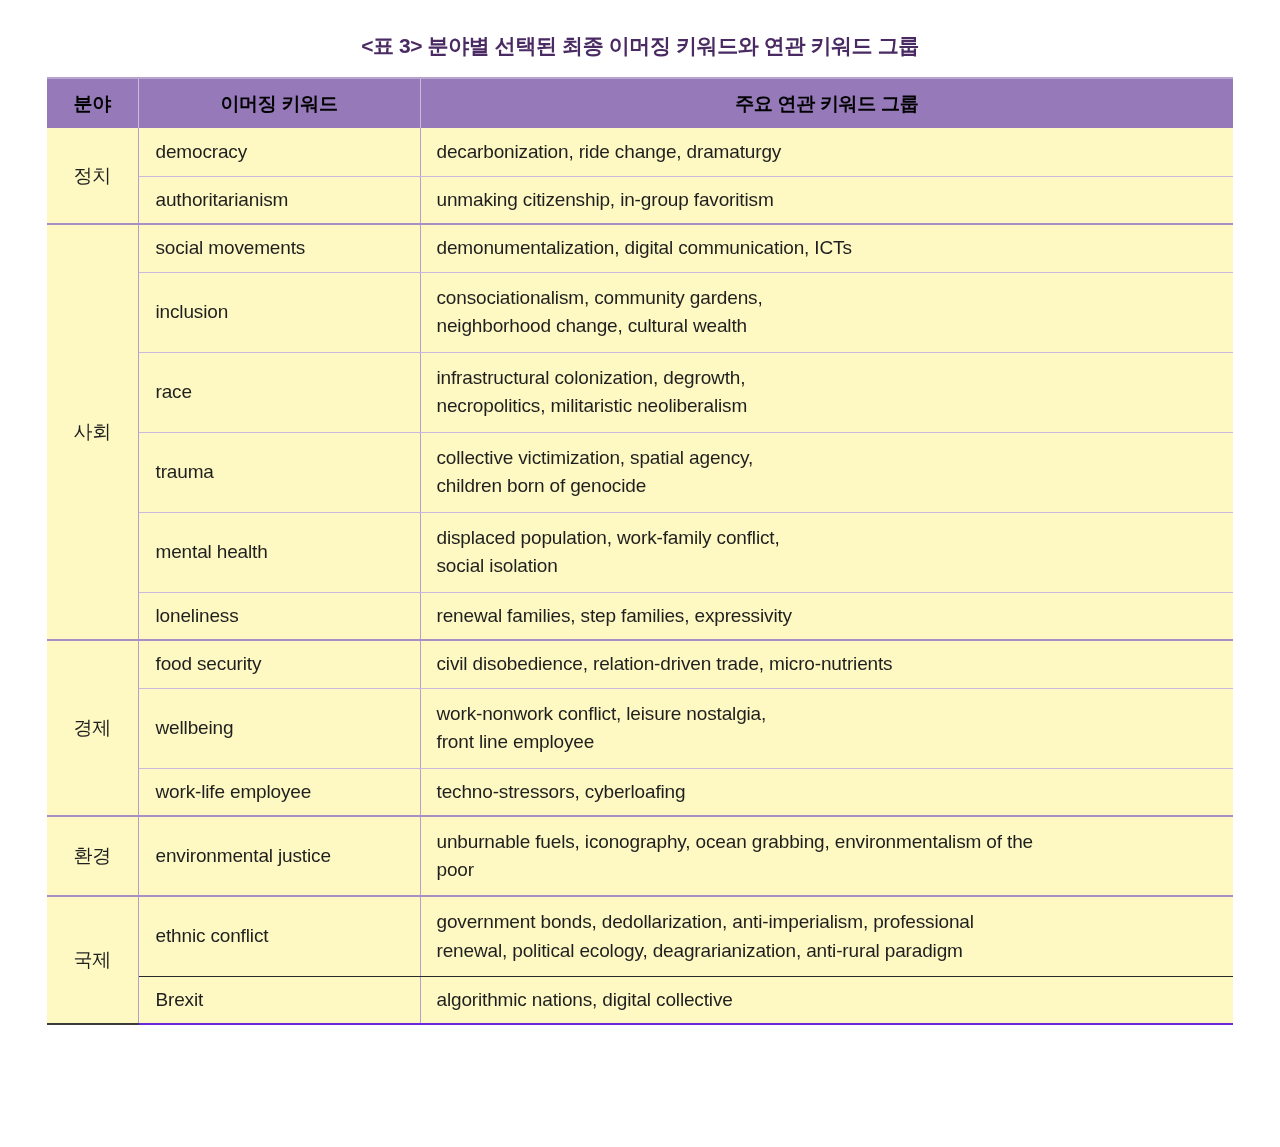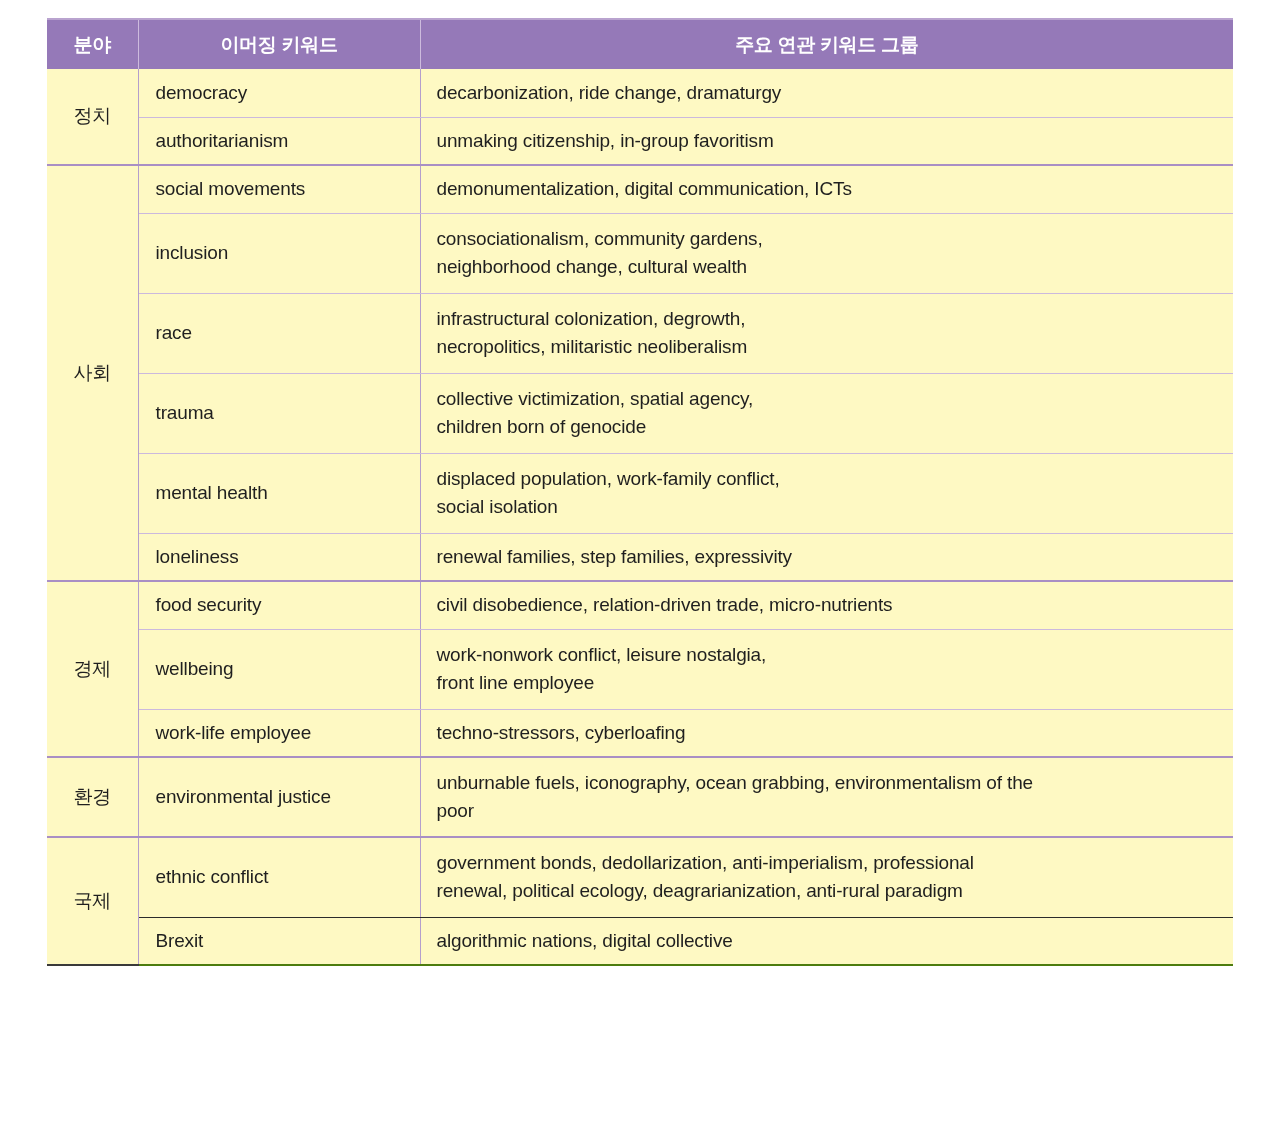--- a/index.html
+++ b/index.html
@@ -48,21 +48,21 @@
     font-size: 19px;
   }
 
   table.keyword-table col.c-field  { width: 91px; }
   table.keyword-table col.c-kw     { width: 282px; }
   table.keyword-table col.c-group  { width: 813px; }
 
   
   thead th {
     background: #9579b8;
-    color: #ffffff;
+    color: #000000;
     font-weight: bold;
     font-size: 19px;
     letter-spacing: -0.3px;
     height: 49px;
     padding: 0 10px;
     text-align: center;
     vertical-align: middle;
     border-top: 2px solid #b9a3cf;
     border-bottom: none;
   }
@@ -100,39 +100,40 @@
   tbody tr.row-thin > td {
     border-bottom: 1px solid #cbb9dd;
   }
   tbody tr.row-section > td {
     border-bottom: 2px solid #a98fc4;
   }
   tbody tr.row-dark > td {
     border-bottom: 1px solid #2b2b2b;
   }
   tbody tr.row-last > td {
-    border-bottom: 2px solid #4d7c0f;
+    border-bottom: 2px solid #6d28d9;
   }
 
   
   td.field-cell.span {
     border-bottom: inherit;
   }
 
   .cell-line { display: block; }
   .cell-line + .cell-line { }
 
   .r1 { height: 48px; }
   .r2 { height: 80px; }
 </style>
 </head>
 <body>
 
 <div class="page">
 
+  <div class="table-title">&lt;표 3&gt; 분야별 선택된 최종 이머징 키워드와 연관 키워드 그룹</div>
 
   <div class="table-wrap">
     <table class="keyword-table">
       <colgroup>
         <col class="c-field">
         <col class="c-kw">
         <col class="c-group">
       </colgroup>
       <thead>
         <tr>

